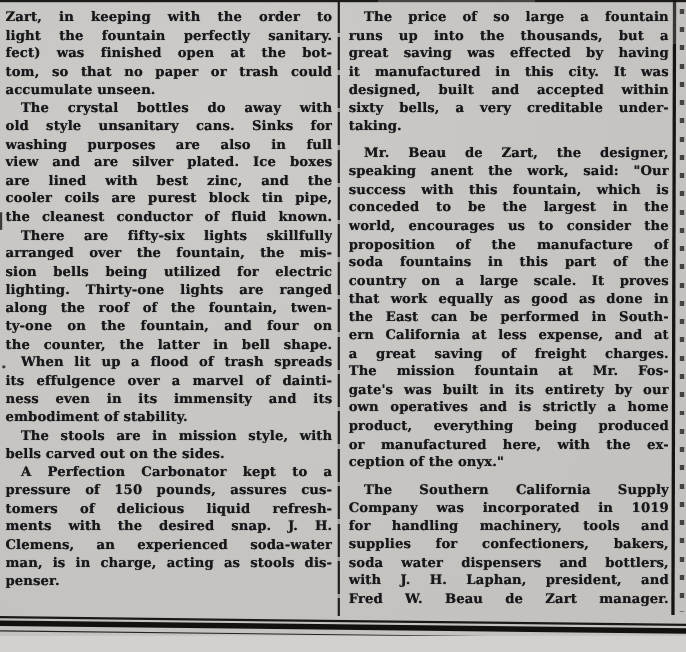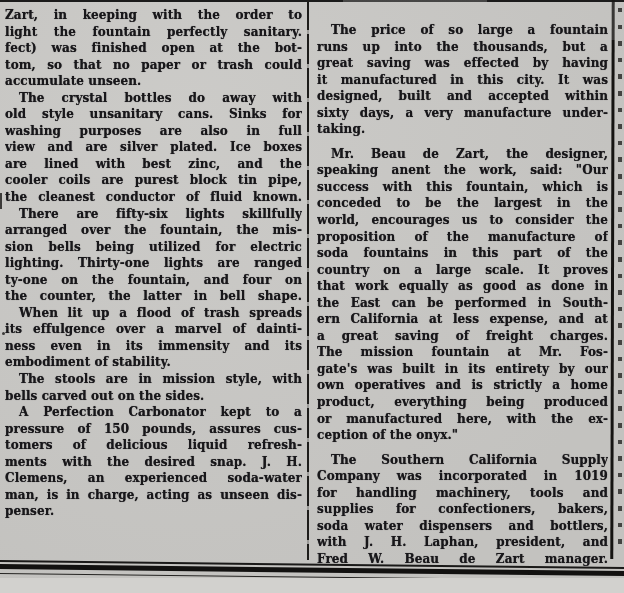--- a/index.html
+++ b/index.html
@@ -41,21 +41,21 @@
   }
   .col {
     position: absolute; top: 7px;
     font-size: 12px;
     font-weight: 700;
     color: #18171a;
     letter-spacing: 0.1px;
     text-shadow: 0 0 0.7px rgba(24,23,26,0.8);
   }
   .col.left  { left: 5px;  width: 297px; }
-  .col.right { left: 317px; width: 291px; margin-top: 15px; }
+  .col.right { left: 317px; width: 291px; }
   .line {
     height: 16.55px;
     line-height: 16.55px;
     text-align: justify;
     text-align-last: justify;
     overflow: hidden;
   }
   .line.ind { text-indent: 14px; }
   .line.short { text-align-last: left; }
   .col.right .para + .para { margin-top: 8px; }
@@ -97,51 +97,52 @@
         <div class="line">view and are silver plated. Ice boxes</div>
         <div class="line">are lined with best zinc, and the</div>
         <div class="line">cooler coils are purest block tin pipe,</div>
         <div class="line">the cleanest conductor of fluid known.</div>
       </div>
       <div class="para">
         <div class="line ind">There are fifty-six lights skillfully</div>
         <div class="line">arranged over the fountain, the mis-</div>
         <div class="line">sion bells being utilized for electric</div>
         <div class="line">lighting. Thirty-one lights are ranged</div>
+        <div class="line">along the roof of the fountain, twen-</div>
         <div class="line">ty-one on the fountain, and four on</div>
         <div class="line">the counter, the latter in bell shape.</div>
       </div>
       <div class="para">
         <div class="line ind">When lit up a flood of trash spreads</div>
         <div class="line">its effulgence over a marvel of dainti-</div>
         <div class="line">ness even in its immensity and its</div>
         <div class="line short">embodiment of stability.</div>
       </div>
       <div class="para">
         <div class="line ind">The stools are in mission style, with</div>
         <div class="line short">bells carved out on the sides.</div>
       </div>
       <div class="para">
         <div class="line ind">A Perfection Carbonator kept to a</div>
         <div class="line">pressure of 150 pounds, assures cus-</div>
         <div class="line">tomers of delicious liquid refresh-</div>
         <div class="line">ments with the desired snap.  J. H.</div>
         <div class="line">Clemens, an experienced soda-water</div>
-        <div class="line">man, is in charge, acting as unseen dis-</div>
+        <div class="line">man, is in charge, acting as stools dis-</div>
         <div class="line short">penser.</div>
       </div>
     </div>
   <div class="col right">
       <div class="para">
         <div class="line ind">The price of so large a fountain</div>
         <div class="line">runs up into the thousands, but a</div>
         <div class="line">great saving was effected by having</div>
         <div class="line">it manufactured in this city.  It was</div>
         <div class="line">designed, built and accepted within</div>
-        <div class="line">sixty days, a very manufacture under-</div>
+        <div class="line">sixty bells, a very creditable under-</div>
         <div class="line short">taking.</div>
       </div>
       <div class="para">
         <div class="line ind">Mr. Beau de Zart, the designer,</div>
         <div class="line">speaking anent the work, said: "Our</div>
         <div class="line">success with this fountain, which is</div>
         <div class="line">conceded to be the largest in the</div>
         <div class="line">world, encourages us to consider the</div>
         <div class="line">proposition of the manufacture of</div>
         <div class="line">soda fountains in this part of the</div>

